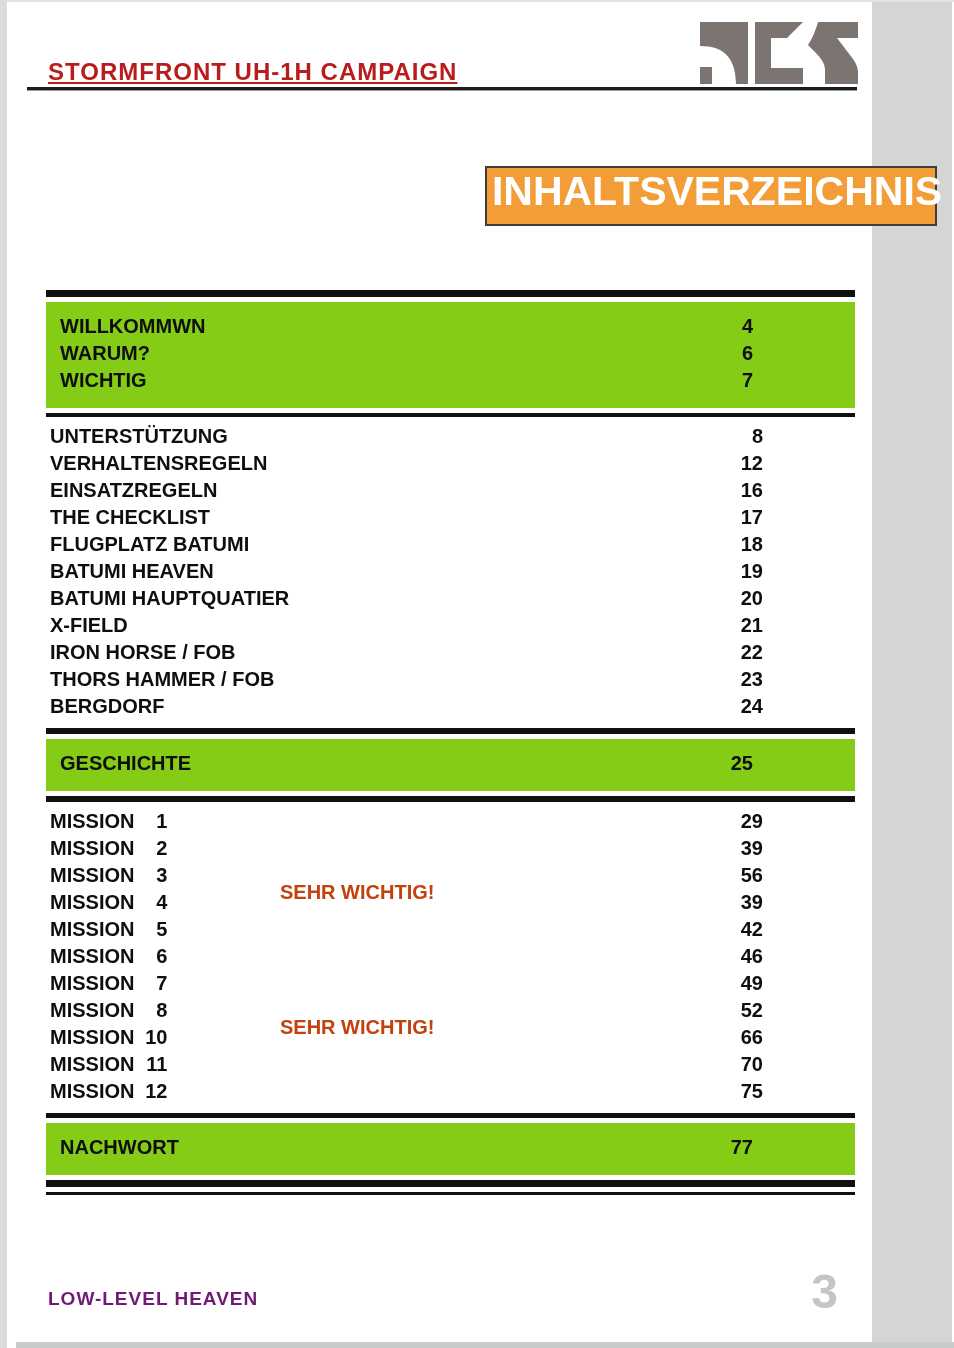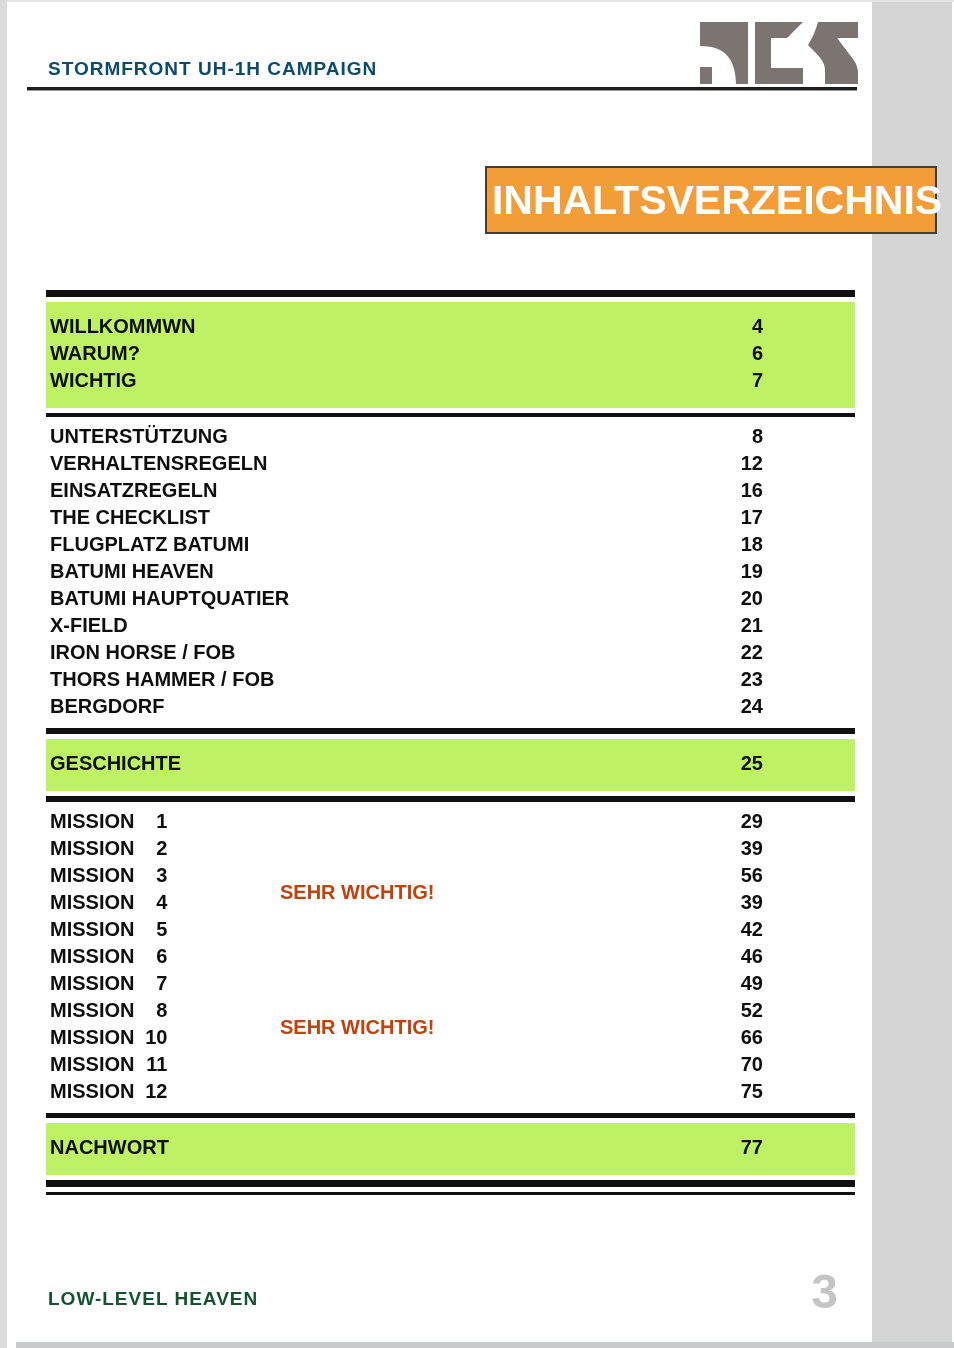--- a/index.html
+++ b/index.html
@@ -6,52 +6,52 @@
   body{
     width:954px;height:1348px;position:relative;background:#ffffff;
     font-family:"Liberation Sans",sans-serif;overflow:hidden;
   }
   .edge-top{position:absolute;left:0;top:0;width:954px;height:2px;background:#e4e4e4}
   .edge-left{position:absolute;left:0;top:0;width:7px;height:1348px;background:#dcdcdc}
   .side-bar{position:absolute;left:872px;top:2px;width:80px;height:1340px;background:#d5d5d5}
   .bottom-bar{position:absolute;left:16px;top:1342px;width:938px;height:6px;background:#c7cbcc}
 
   .header-title{
-    position:absolute;left:48px;top:58px;font-size:19px;font-weight:bold;
-    color:#0c4a6e;letter-spacing:1px;white-space:nowrap;
+    position:absolute;left:48px;top:58px;font-size:24px;font-weight:bold;
+    color:#b91c1c;letter-spacing:1px;white-space:nowrap;text-decoration:underline;
   }
   .header-rule{
     position:absolute;left:27px;top:87px;width:830px;height:3px;
     background:#1c1c1c;border-bottom:1px solid #9a9a9a;
   }
   .dcs-logo{position:absolute;left:700px;top:22px;width:158px;height:62px}
 
   .banner{
-    position:absolute;left:485px;top:166px;width:452px;height:68px;
+    position:absolute;left:485px;top:166px;width:452px;height:60px;
     background:#f39d38;border:2px solid #3f3f37;box-sizing:border-box;
-    display:flex;align-items:center;justify-content:center;z-index:2;
+    display:flex;align-items:flex-start;justify-content:center;z-index:2;
   }
   .banner-label{font-size:41px;font-weight:bold;color:#ffffff;padding-left:12px;white-space:nowrap}
 
   .toc{position:absolute;left:46px;top:290px;width:809px}
   .rule{width:100%;background:#101010}
   .rule.bottom-thin{margin-top:5px}
   .toc-section{margin:5px 0;padding:1px 0 3px}
-  .toc-section.shaded{background:#bef264;padding:11px 0 14px}
+  .toc-section.shaded{background:#84cc16;padding:11px 10px 14px}
   .toc-row{
     position:relative;height:27px;line-height:27px;font-size:20px;font-weight:bold;
     color:#0e0e0e;padding-left:4px;white-space:nowrap;
   }
   .row-num{display:inline-block;width:33px;text-align:right}
   .row-note{position:absolute;left:234px;top:17px;color:#c2410c}
   .row-page{position:absolute;right:92px;top:0;text-align:right}
 
   .footer-label{
     position:absolute;left:48px;top:1288px;font-size:19px;font-weight:bold;
-    color:#14532d;letter-spacing:1px;white-space:nowrap;
+    color:#701a75;letter-spacing:1px;white-space:nowrap;
   }
   .page-number{
     position:absolute;right:116px;top:1264px;font-size:48px;font-weight:bold;color:#c5c5c5;
   }
 </style>
 </head>
 <body>
 
 <div class="edge-top"></div>
 <div class="edge-left"></div>

